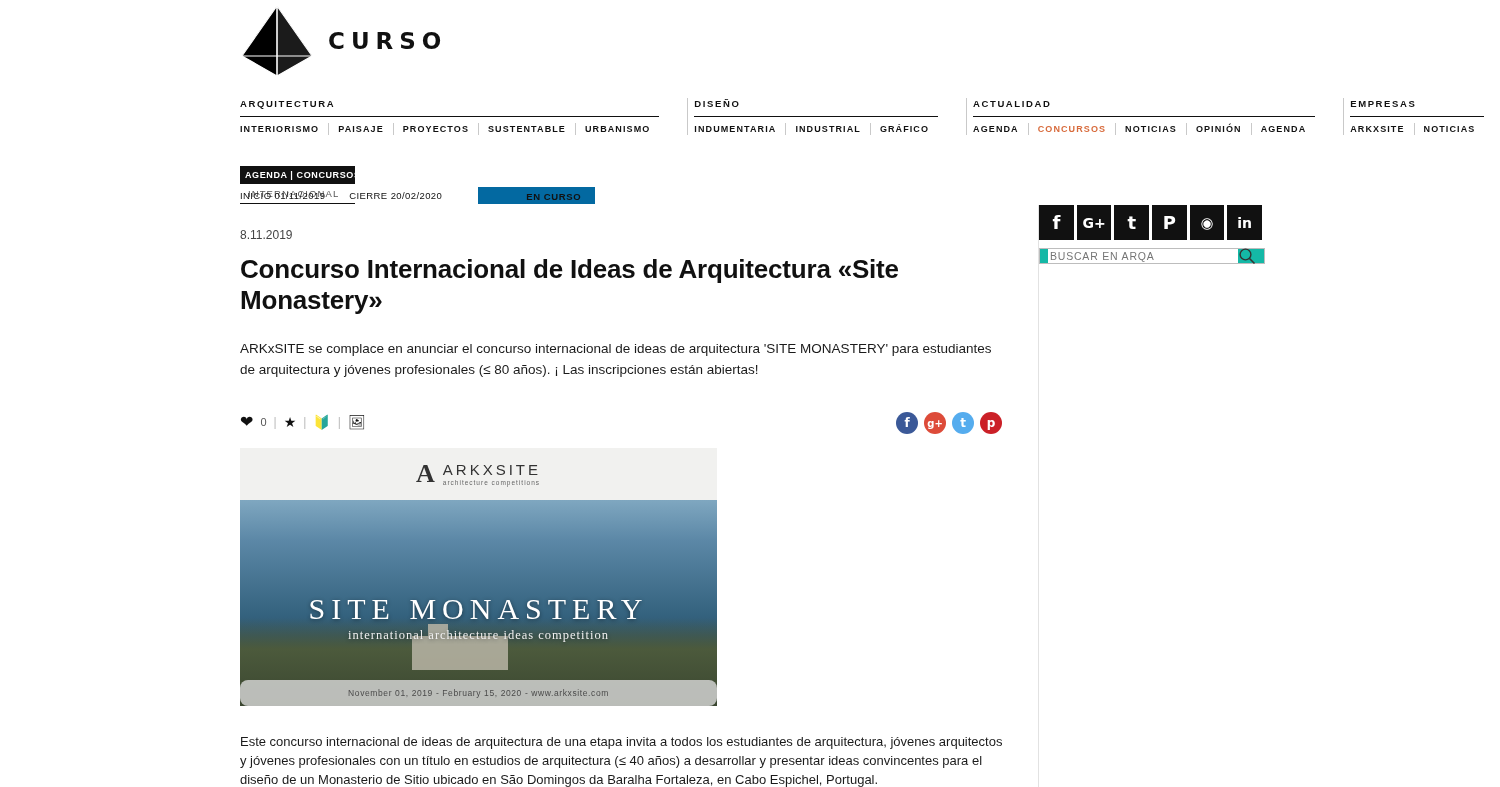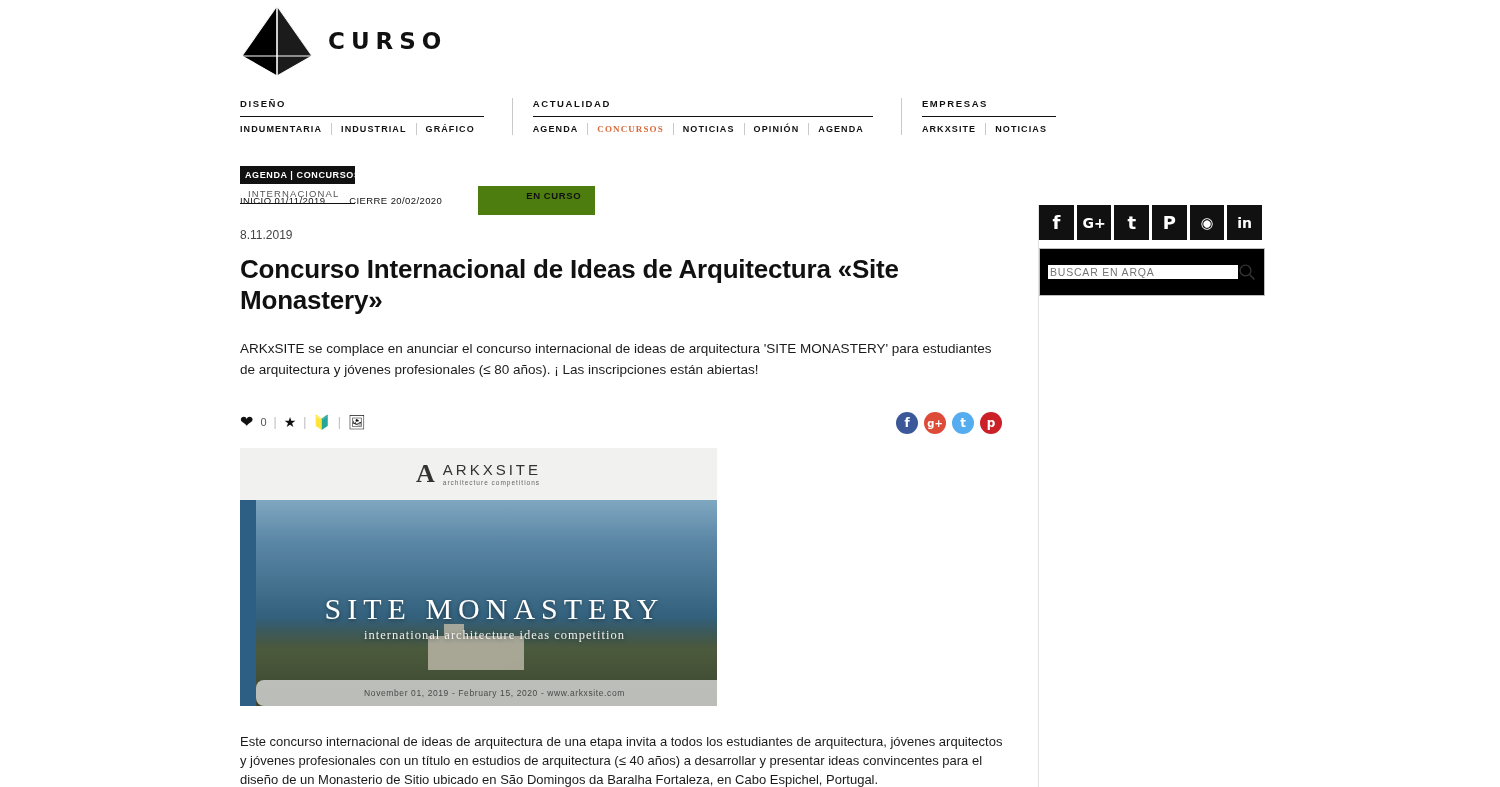--- a/index.html
+++ b/index.html
@@ -23,33 +23,33 @@
     font-family: "DejaVu Sans", sans-serif;
     font-weight: bold; font-size: 23px; letter-spacing: 6px; color: #111;
   }
 
   
   .nav {
     position: absolute; left: 240px; top: 98px;
     display: flex; align-items: flex-start;
   }
   .nav-group { padding-right: 14px; margin-right: 14px; }
-  .nav-group + .nav-group { border-left: 1px solid #c9c9c9; padding-left: 20px; }
+  .nav-group + .nav-group { border-left: 1px solid #c9c9c9; padding-left: 6px; }
   .nav-title {
     font-size: 9.5px; font-weight: bold; letter-spacing: 1.6px;
     color: #111; margin-bottom: 7px; white-space: nowrap;
   }
   .nav-items { display: flex; border-top: 1px solid #111; padding-top: 6px; }
   .nav-item {
     font-size: 9px; font-weight: bold; letter-spacing: 1.1px;
     color: #111; white-space: nowrap; padding: 0 9px;
     border-left: 1px solid #c9c9c9; cursor: pointer; line-height: 12px;
   }
   .nav-item:first-child { border-left: none; padding-left: 0; }
-  .nav-item.active { color: #d86b3c; font-family: Liberation Serif, serif; }
+  .nav-item.active { color: #d86b3c; }
 
   
   .meta-row {
     position: absolute; left: 240px; top: 166px;
     display: flex; align-items: stretch;
     border-bottom: 1px solid #111; width: 115px; flex-direction: column;
   }
   .meta-tag {
     background: #111; color: #fff; font-size: 9px; font-weight: bold;
     letter-spacing: 0.6px; padding: 4px 6px 4px 5px; white-space: nowrap;
@@ -61,23 +61,23 @@
   .dates-row {
     position: absolute; left: 240px; top: 186px;
     display: flex; align-items: center; width: 355px;
   }
   .date-chunk {
     font-size: 9.5px; font-weight: normal; letter-spacing: 0.4px;
     color: #111; padding: 4px 0; white-space: nowrap; text-align: right;
   }
   .date-chunk.second { margin-left: 24px; }
   .status-chip {
-    margin-left: 36px; background: #4d7c0f; color: #111;
+    margin-left: 36px; background: #0369a1; color: #111;
     font-size: 9.5px; font-weight: bold; letter-spacing: 0.6px;
-    padding: 4px 0 4px 0; text-align: left; width: 140px; height: 29px;
+    padding: 4px 0 4px 0; text-align: left; width: 140px; height: 17px;
     padding-left: 48px;
   }
 
   
   .article { position: absolute; left: 240px; top: 228px; width: 762px; }
   .date { font-size: 12px; color: #444; margin-bottom: 12px; }
   h1.title {
     font-size: 26px; font-weight: bold; color: #111; margin: 0 0 22px 0;
     letter-spacing: -0.2px;
   }
@@ -106,21 +106,21 @@
   .hero-top {
     position: absolute; left: 0; top: 0; width: 100%; height: 52px;
     background: #f1f1ef; display: flex; align-items: center; justify-content: center;
     gap: 8px;
   }
   .hero-logo-a { font-size: 26px; font-weight: bold; color: #333; font-family: "Liberation Serif", serif; }
   .hero-brand { display: flex; flex-direction: column; line-height: 1.1; }
   .hero-brand .b1 { font-size: 15px; letter-spacing: 3px; color: #333; text-align: right; }
   .hero-brand .b2 { font-size: 6.5px; letter-spacing: 1px; color: #666; }
   .hero-photo {
-    position: absolute; left: 16px; top: 52px; width: 100%; height: 206px;
+    position: absolute; left: 0; top: 52px; width: 100%; height: 206px;
     background:
       linear-gradient(180deg, #7fa7c0 0%, #5b87a6 20%, #35637f 55%, #2a4f69 72%, #233f52 100%);
   }
   .hero-cliff {
     position: absolute; left: 0; bottom: 0; width: 100%; height: 88px;
     background: linear-gradient(180deg, rgba(60,70,50,0.0) 0%, #4c5a3c 35%, #3a4630 100%);
   }
   .hero-ruin {
     position: absolute; left: 36%; bottom: 36px; width: 96px; height: 34px;
     background: #b9b5a6; opacity: .85;
@@ -152,22 +152,22 @@
   
   .rail { position: absolute; left: 1039px; top: 205px; width: 226px; }
   .social-bar { display: flex; }
   .sq {
     width: 35px; height: 35px; margin-right: 3px; background: #111;
     display: flex; align-items: center; justify-content: center;
     color: #fff; font-size: 18px; font-weight: bold;
     font-family: "DejaVu Sans", sans-serif; cursor: pointer;
   }
   .search-box {
-    margin-top: 8px; width: 226px; height: 48px; border: 1px solid #bdbdbd;
-    display: flex; align-items: center; padding: 0 8px; background: #000000;
+    margin-top: 8px; width: 226px; height: 16px; border: 1px solid #bdbdbd;
+    display: flex; align-items: center; padding: 0 8px; background: #14b8a6;
   }
   .search-box input {
     border: none; outline: none; flex: 1; font-size: 10.5px;
     letter-spacing: .8px; color: #666; font-family: "Liberation Sans", sans-serif;
     text-transform: uppercase;
   }
   .rail-divider {
     position: absolute; left: 1038px; top: 205px; width: 1px; height: 582px; background: #e2e2e2;
   }
   .magn { width: 18px; height: 18px; }
@@ -186,20 +186,30 @@
         <polygon points="37,2 37,72 2,52" fill="none" stroke="#fff" stroke-width="1.1"></polygon>
         <polygon points="37,2 72,52 37,72" fill="none" stroke="#fff" stroke-width="1.1"></polygon>
         <line x1="2" y1="52" x2="72" y2="52" stroke="#fff" stroke-width="1.1"></line>
       </svg>
     </span>
     <span class="logo-text">CURSO</span>
   </div>
 
   <div class="nav">
 
+    <div class="nav-group">
+      <div class="nav-title">ARQUITECTURA</div>
+      <div class="nav-items">
+        <span class="nav-item">INTERIORISMO</span>
+        <span class="nav-item">PAISAJE</span>
+        <span class="nav-item">PROYECTOS</span>
+        <span class="nav-item">SUSTENTABLE</span>
+        <span class="nav-item">URBANISMO</span>
+      </div>
+    </div>
 
     <div class="nav-group">
       <div class="nav-title">DISEÑO</div>
       <div class="nav-items">
         <span class="nav-item">INDUMENTARIA</span>
         <span class="nav-item">INDUSTRIAL</span>
         <span class="nav-item">GRÁFICO</span>
       </div>
     </div>
 

